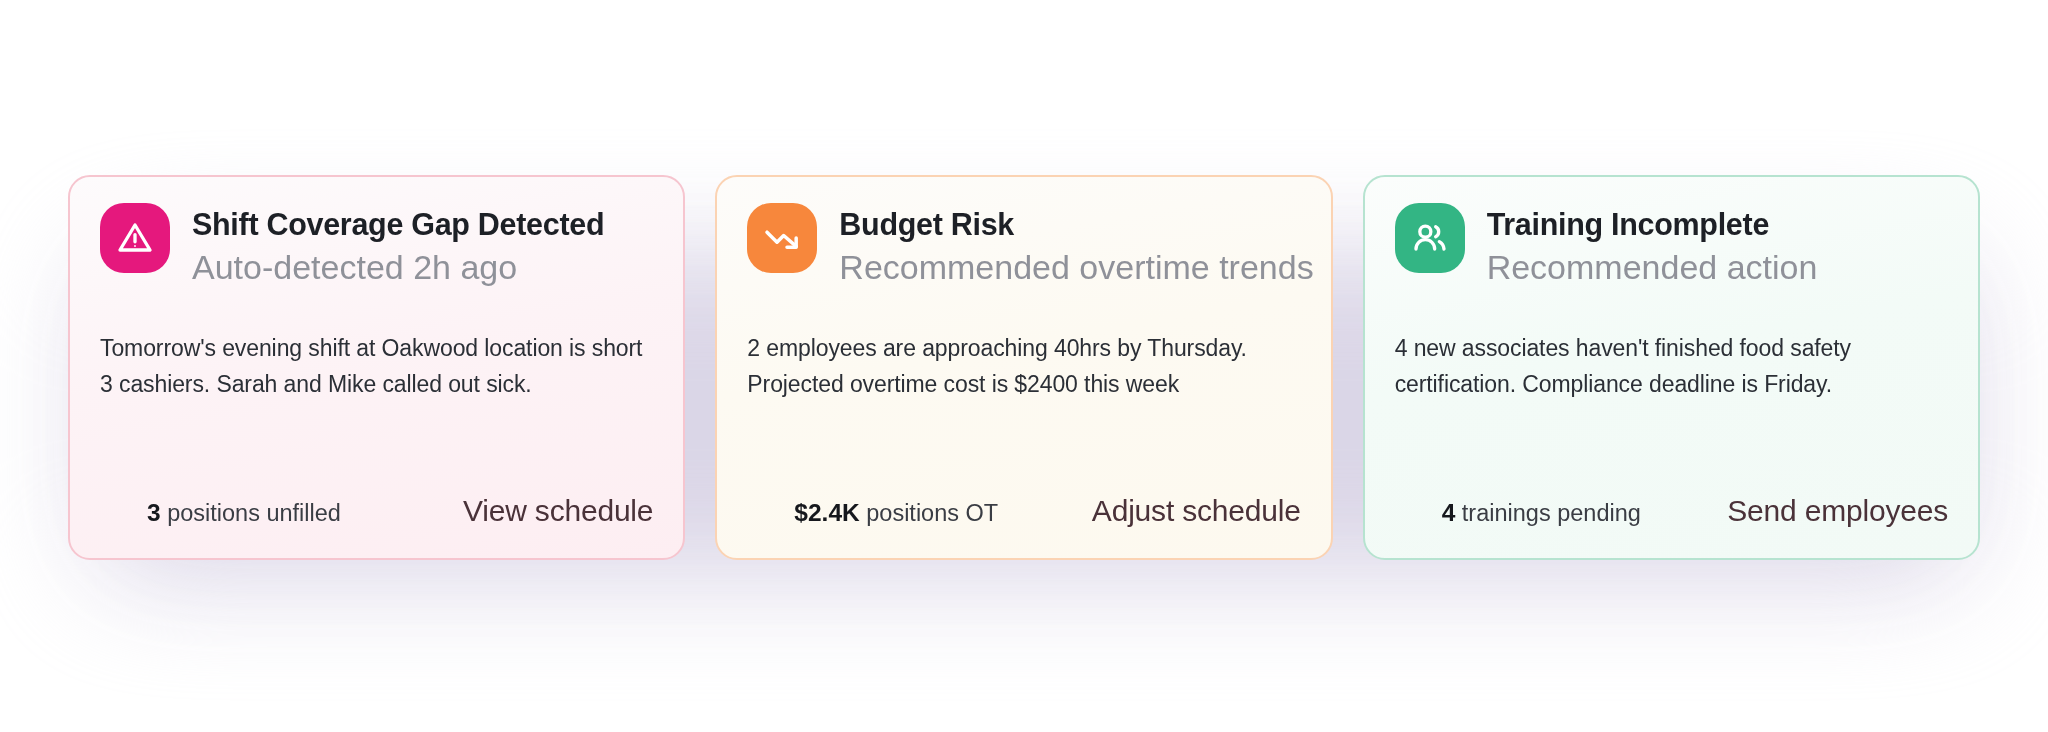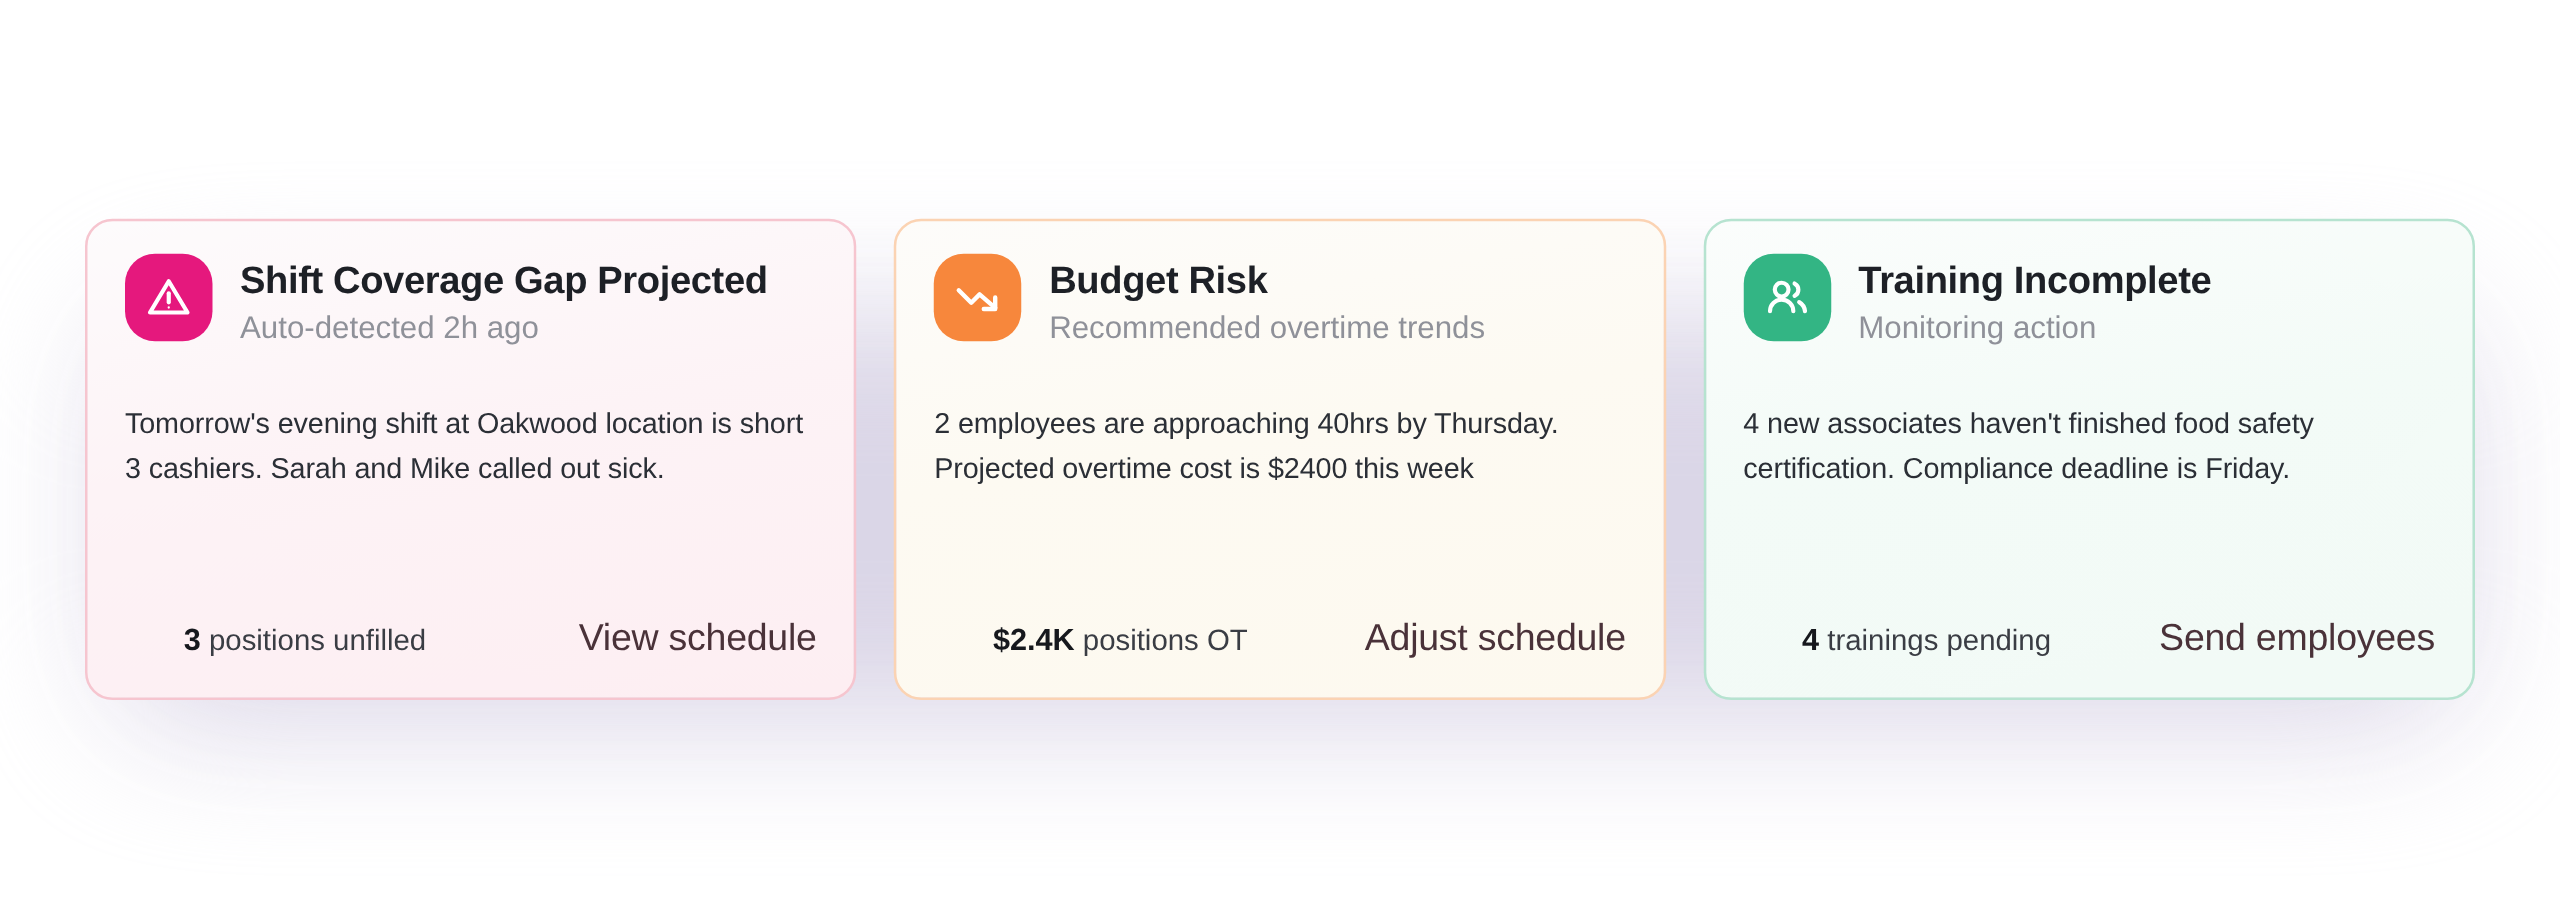--- a/index.html
+++ b/index.html
@@ -103,21 +103,21 @@
   .card-title {
     font-size: 30.5px;
     font-weight: bold;
     color: #1d2026;
     letter-spacing: -0.3px;
     line-height: 1.12;
     white-space: nowrap;
   }
   .card-subtitle {
     margin-top: 7px;
-    font-size: 25px;
+    font-size: 34px;
     color: #8f9199;
     line-height: 1.15;
     white-space: nowrap;
   }
 
   .card-body {
     margin-top: 44px;
     font-size: 23px;
     color: #2b2f36;
     line-height: 1.56;
@@ -161,21 +161,21 @@
     <div class="card pink">
       <div class="card-head">
         <div class="badge pink">
           <svg width="40" height="40" viewBox="0 0 24 24" fill="none" stroke="#ffffff" stroke-width="2" stroke-linecap="round" stroke-linejoin="round">
             <path d="M12 4.2 L21 19.2 H3 Z"></path>
             <line x1="12" y1="10" x2="12" y2="14.3"></line>
             <circle cx="12" cy="16.8" r="0.55" fill="#ffffff" stroke="none"></circle>
           </svg>
         </div>
         <div class="head-text">
-          <div class="card-title">Shift Coverage Gap Projected</div>
+          <div class="card-title">Shift Coverage Gap Detected</div>
           <div class="card-subtitle">Auto-detected 2h ago</div>
         </div>
       </div>
 
       <div class="card-body">Tomorrow's evening shift at Oakwood location is short 3 cashiers. Sarah and Mike called out sick.</div>
 
       <div class="card-foot">
         <div class="metric">
           <span class="metric-value">3</span>
           <span>positions unfilled</span>
@@ -214,21 +214,21 @@
         <div class="badge green">
           <svg width="40" height="40" viewBox="0 0 24 24" fill="none" stroke="#ffffff" stroke-width="2" stroke-linecap="round" stroke-linejoin="round">
             <circle cx="9.2" cy="8.2" r="3.3"></circle>
             <path d="M3.6 18.6 a5.6 5.6 0 0 1 11.2 0"></path>
             <path d="M15.4 5.3 a3.3 3.3 0 0 1 0 5.9"></path>
             <path d="M17.6 14.2 a5.6 5.6 0 0 1 2.8 4.4"></path>
           </svg>
         </div>
         <div class="head-text">
           <div class="card-title">Training Incomplete</div>
-          <div class="card-subtitle">Monitoring action</div>
+          <div class="card-subtitle">Recommended action</div>
         </div>
       </div>
 
       <div class="card-body">4 new associates haven't finished food safety certification. Compliance deadline is Friday.</div>
 
       <div class="card-foot">
         <div class="metric">
           <span class="metric-value">4</span>
           <span>trainings pending</span>
         </div>

